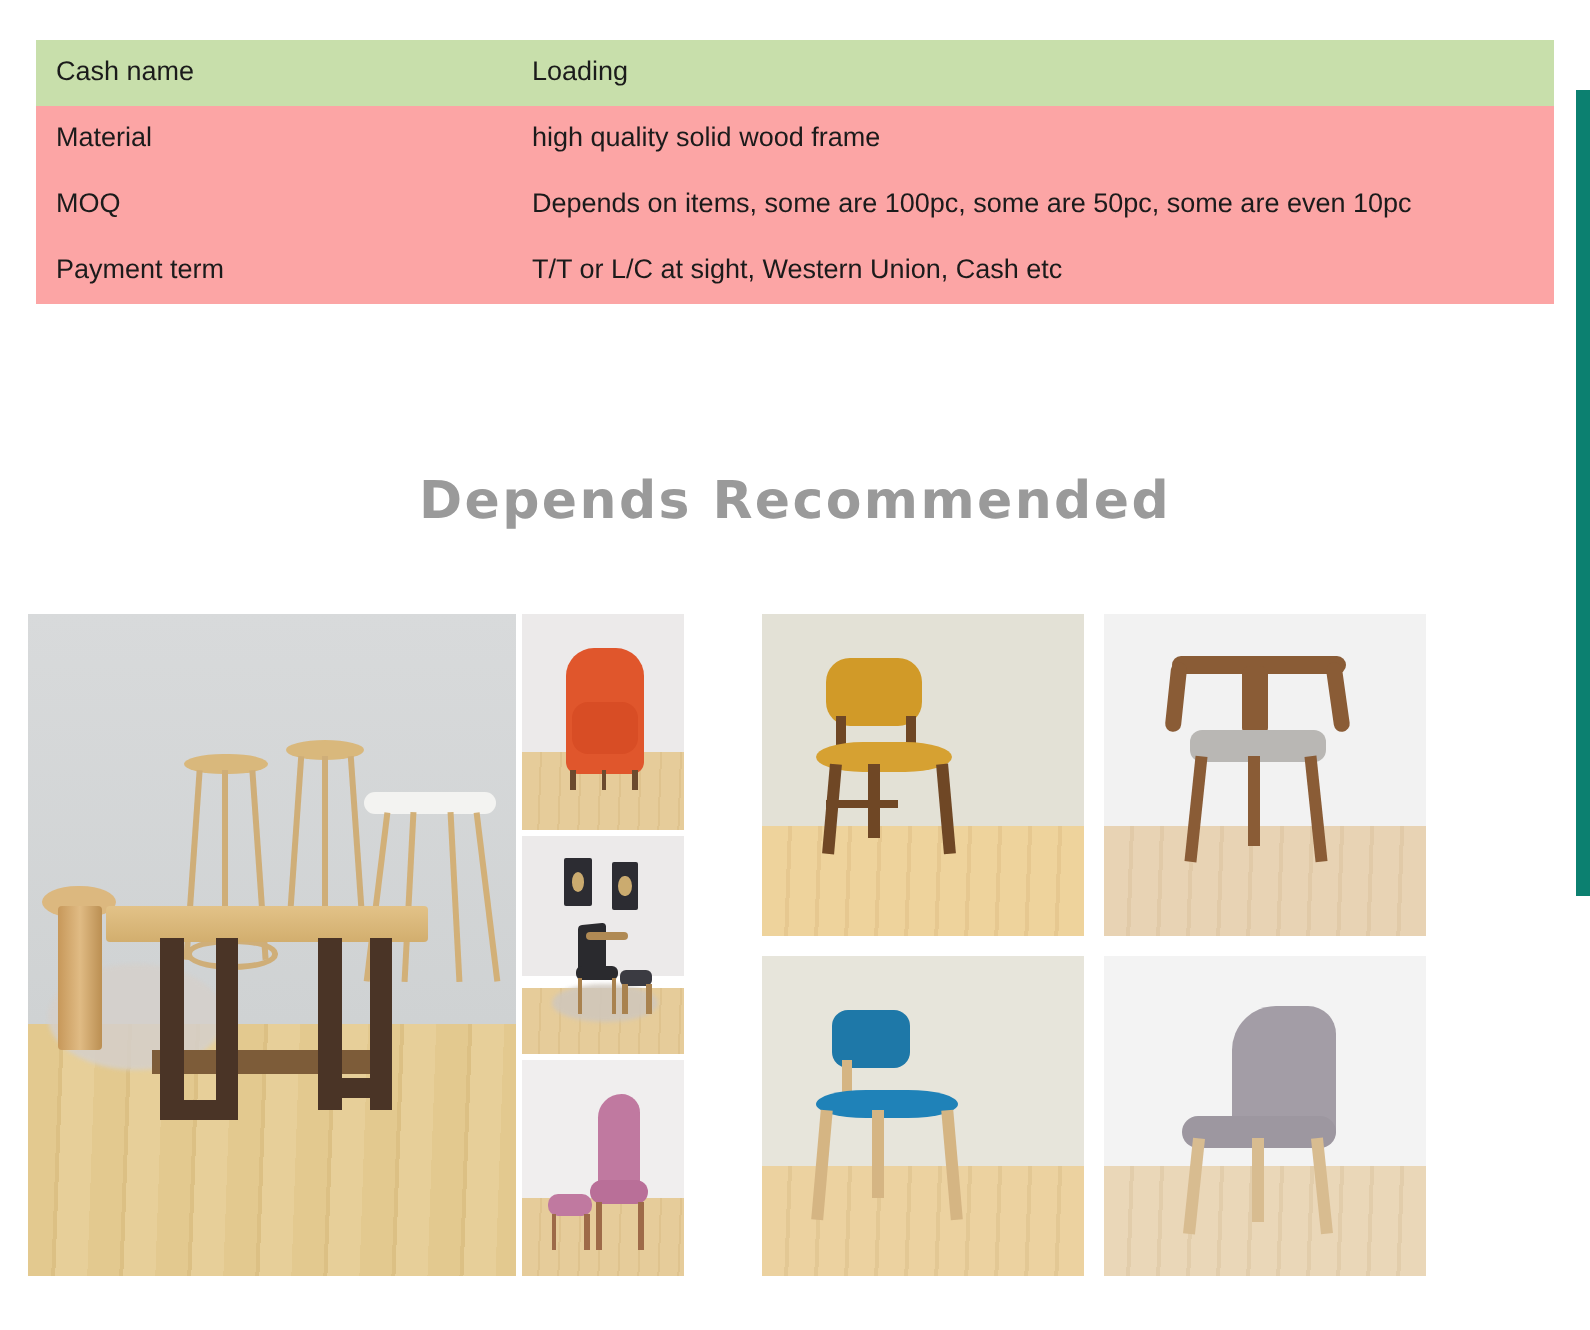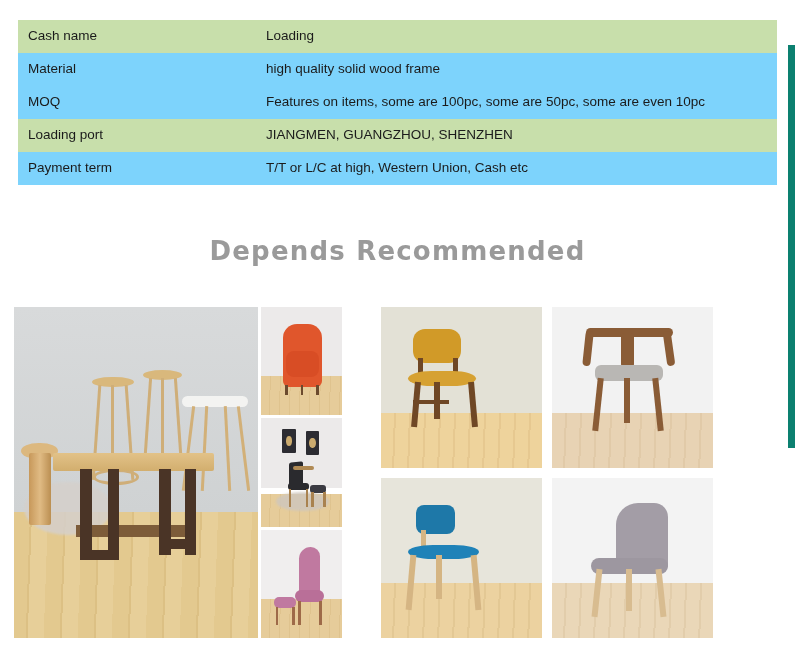--- a/index.html
+++ b/index.html
@@ -29,21 +29,21 @@
     height: 33px;
     font-size: 13.5px;
     color: #1b1b1b;
     vertical-align: middle;
     border: 0;
     line-height: 1.2;
     white-space: nowrap;
     overflow: hidden;
   }
   .spec-table tr.row-green td { background: #c8dfab; }
-  .spec-table tr.row-grey  td { background: #7dd3fc; }
+  .spec-table tr.row-grey  td { background: #fca5a5; }
   .spec-table td.col-label { width: 234px; }
   .spec-table td.col-value { padding-left: 4px; }
 
   
   .accent-bar {
     position: absolute;
     left: 788px;
     top: 45px;
     width: 7px;
     height: 403px;
@@ -267,29 +267,25 @@
     <tr class="row-green">
       <td class="col-label">Cash name</td>
       <td class="col-value">Loading</td>
     </tr>
     <tr class="row-grey">
       <td class="col-label">Material</td>
       <td class="col-value">high quality solid wood frame</td>
     </tr>
     <tr class="row-grey">
       <td class="col-label">MOQ</td>
-      <td class="col-value">Features on items, some are 100pc, some are 50pc, some are even 10pc</td>
-    </tr>
-    <tr class="row-green">
-      <td class="col-label">Loading port</td>
-      <td class="col-value">JIANGMEN, GUANGZHOU, SHENZHEN</td>
+      <td class="col-value">Depends on items, some are 100pc, some are 50pc, some are even 10pc</td>
     </tr>
     <tr class="row-grey">
       <td class="col-label">Payment term</td>
-      <td class="col-value">T/T or L/C at high, Western Union, Cash etc</td>
+      <td class="col-value">T/T or L/C at sight, Western Union, Cash etc</td>
     </tr>
   </tbody>
 </table>
 
 <div class="accent-bar"></div>
 
 <div class="section-heading">Depends Recommended</div>
 
 <div class="gallery">
 

